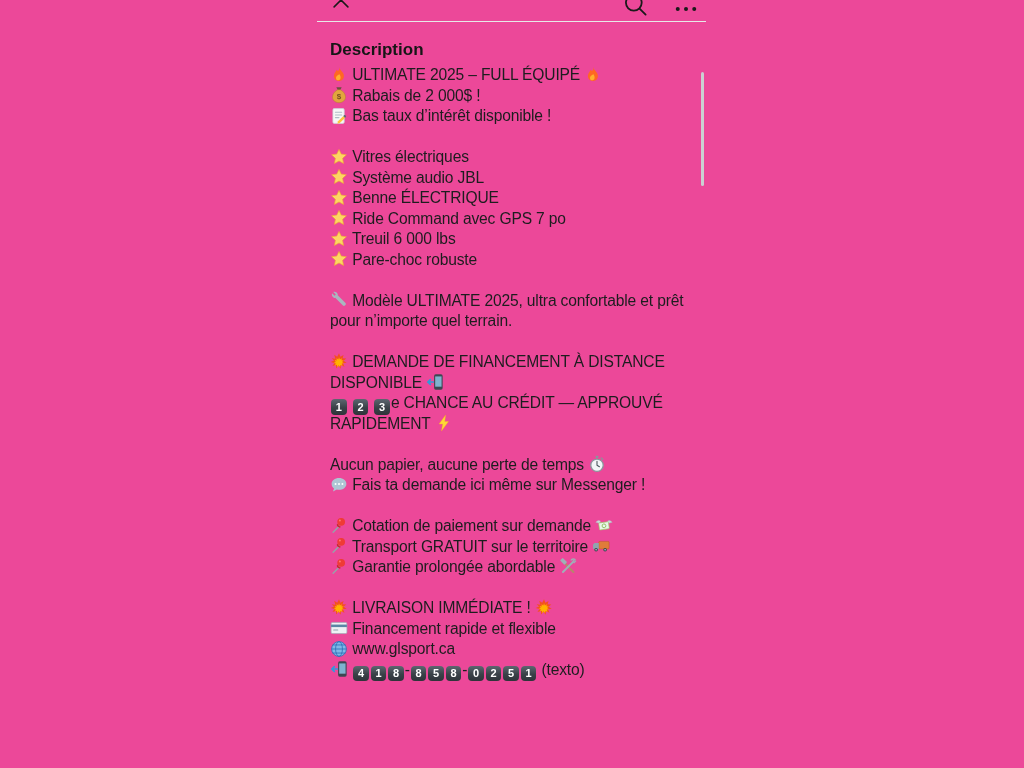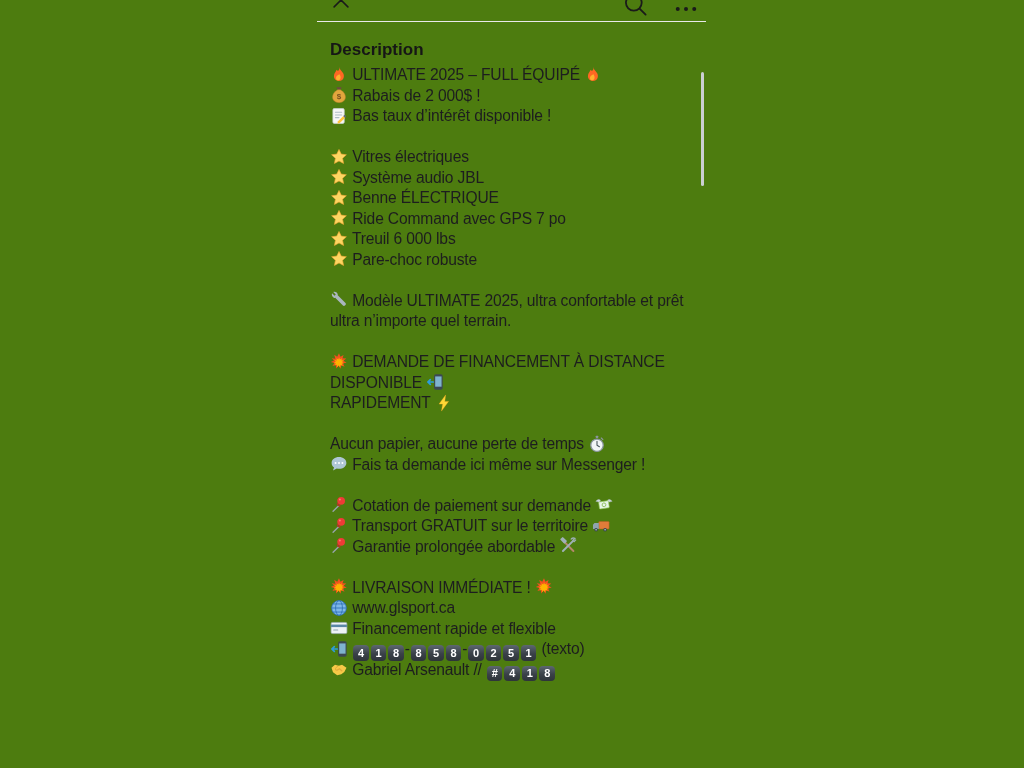--- a/index.html
+++ b/index.html
@@ -1,17 +1,17 @@
 <!DOCTYPE html>
 <html><head>
 <meta charset="utf-8">
 <style>
   html,body{margin:0;padding:0;}
   body{width:1024px;height:768px;background:#ffffff;font-family:"Liberation Sans",sans-serif;}
-  .page{position:relative;width:1024px;height:768px;background:#4d7c0f;overflow:hidden;}
+  .page{position:relative;width:1024px;height:768px;background:#ec4899;overflow:hidden;}
 
   .topbar-icon{position:absolute;}
   .icon-close{left:330px;top:-11px;width:22px;height:22px;}
   .icon-search{left:622px;top:-9px;width:27px;height:27px;}
   .icon-more{left:675px;top:-2px;width:22px;height:6px;}
 
   .divider{position:absolute;left:317px;top:21px;width:389px;height:1px;background:#e8e8e8;}
   .scroll-thumb{position:absolute;left:701px;top:72px;width:3px;height:114px;border-radius:2px;background:#cbcfd2;}
 
   .content{position:absolute;left:330px;top:40px;width:382px;}
@@ -95,31 +95,32 @@
         <div class="line"><span class="emoji"><svg viewBox="0 0 20 20">
               <path fill="#fdd663" stroke="#f0a732" stroke-width="0.7" d="M10 1.6l2.5 5.2 5.7.7-4.2 4 1.1 5.7L10 14.4l-5.1 2.8 1.1-5.7-4.2-4 5.7-.7z"></path>
             </svg></span> Treuil 6 000 lbs</div>
         <div class="line"><span class="emoji"><svg viewBox="0 0 20 20">
               <path fill="#fdd663" stroke="#f0a732" stroke-width="0.7" d="M10 1.6l2.5 5.2 5.7.7-4.2 4 1.1 5.7L10 14.4l-5.1 2.8 1.1-5.7-4.2-4 5.7-.7z"></path>
             </svg></span> Pare-choc robuste</div>
         <div class="line"></div>
         <div class="line"><span class="emoji"><svg viewBox="0 0 20 20">
               <path fill="#aab6bf" d="M2.3 2.6c-.8 1.9 0 4 1.9 4.8.5.2 1.1.3 1.6.2l8.6 8.6c.6.6 1.6.6 2.2 0l.6-.6c.6-.6.6-1.6 0-2.2L8.6 4.8c.1-.6 0-1.1-.2-1.7C7.6 1.2 5.5.4 3.6 1.2l2.8 2.8-1.3 1.3z"></path>
             </svg></span> Modèle ULTIMATE 2025, ultra confortable et prêt</div>
-        <div class="line">ultra n’importe quel terrain.</div>
+        <div class="line">pour n’importe quel terrain.</div>
         <div class="line"></div>
         <div class="line"><span class="emoji"><svg viewBox="0 0 20 20">
               <path fill="#f4511e" d="M10 .4l1.6 3.9 3.5-2.2-1.1 3.7 4.1.3-3.1 2.5 3.5 2.2-4 .6 1.6 3.9-3.7-1.8-.6 4.1-2.4-3.4-2.6 3.1-.2-4.1-3.9 1.3 2.2-3.5-4-.9 3.6-1.8L1.9 5.8l4 .6L4.7 2l3.3 2.3z"></path>
               <path fill="#ffb300" d="M10 4.6l1 2.5 2.3-1.4-.7 2.4 2.7.2-2 1.7 2.3 1.4-2.6.4 1 2.5-2.4-1.1-.4 2.7-1.6-2.2-1.7 2-.1-2.7-2.6.9 1.5-2.3-2.6-.6 2.3-1.2-1.4-1.9 2.6.4-.5-2.6 2.2 1.5z"></path>
             </svg></span> DEMANDE DE FINANCEMENT À DISTANCE</div>
         <div class="line">DISPONIBLE <span class="emoji"><svg viewBox="0 0 20 20">
               <rect x="9" y="1.5" width="9.5" height="17" rx="1.8" fill="#3c4852"></rect>
               <rect x="10.2" y="3.8" width="7.1" height="11.4" fill="#7fb3cf"></rect>
               <path d="M8 10H2.2M4.8 7.3L2 10l2.8 2.7" stroke="#2d9cdb" stroke-width="1.9" fill="none" stroke-linecap="round" stroke-linejoin="round"></path>
             </svg></span></div>
+        <div class="line"><span class="keycap">1</span> <span class="keycap">2</span> <span class="keycap">3</span>e CHANCE AU CRÉDIT — APPROUVÉ</div>
         <div class="line">RAPIDEMENT <span class="emoji"><svg viewBox="0 0 20 20">
               <path fill="#fdd835" stroke="#f9a825" stroke-width="0.4" d="M11.8 1L4.5 11.2h4L7.2 19l7.9-10.8h-4.2z"></path>
             </svg></span></div>
         <div class="line"></div>
         <div class="line">Aucun papier, aucune perte de temps <span class="emoji"><svg viewBox="0 0 20 20">
               <rect x="8.6" y="0.8" width="2.8" height="2.4" rx="0.6" fill="#8a959c"></rect>
               <path d="M14.8 3.4l1.7 1.7" stroke="#8a959c" stroke-width="1.4" stroke-linecap="round"></path>
               <circle cx="10" cy="11.4" r="6.9" fill="#f2f5f7" stroke="#8a959c" stroke-width="1.4"></circle>
               <path d="M10 11.4V7M10 11.4l2.7 1.7" stroke="#4a565e" stroke-width="1.2" stroke-linecap="round"></path>
             </svg></span></div>
@@ -170,37 +171,33 @@
             </svg></span></div>
         <div class="line"></div>
         <div class="line"><span class="emoji"><svg viewBox="0 0 20 20">
               <path fill="#f4511e" d="M10 .4l1.6 3.9 3.5-2.2-1.1 3.7 4.1.3-3.1 2.5 3.5 2.2-4 .6 1.6 3.9-3.7-1.8-.6 4.1-2.4-3.4-2.6 3.1-.2-4.1-3.9 1.3 2.2-3.5-4-.9 3.6-1.8L1.9 5.8l4 .6L4.7 2l3.3 2.3z"></path>
               <path fill="#ffb300" d="M10 4.6l1 2.5 2.3-1.4-.7 2.4 2.7.2-2 1.7 2.3 1.4-2.6.4 1 2.5-2.4-1.1-.4 2.7-1.6-2.2-1.7 2-.1-2.7-2.6.9 1.5-2.3-2.6-.6 2.3-1.2-1.4-1.9 2.6.4-.5-2.6 2.2 1.5z"></path>
             </svg></span> LIVRAISON IMMÉDIATE ! <span class="emoji"><svg viewBox="0 0 20 20">
               <path fill="#f4511e" d="M10 .4l1.6 3.9 3.5-2.2-1.1 3.7 4.1.3-3.1 2.5 3.5 2.2-4 .6 1.6 3.9-3.7-1.8-.6 4.1-2.4-3.4-2.6 3.1-.2-4.1-3.9 1.3 2.2-3.5-4-.9 3.6-1.8L1.9 5.8l4 .6L4.7 2l3.3 2.3z"></path>
               <path fill="#ffb300" d="M10 4.6l1 2.5 2.3-1.4-.7 2.4 2.7.2-2 1.7 2.3 1.4-2.6.4 1 2.5-2.4-1.1-.4 2.7-1.6-2.2-1.7 2-.1-2.7-2.6.9 1.5-2.3-2.6-.6 2.3-1.2-1.4-1.9 2.6.4-.5-2.6 2.2 1.5z"></path>
             </svg></span></div>
         <div class="line"><span class="emoji"><svg viewBox="0 0 20 20">
+              <rect x="1.2" y="3.8" width="17.6" height="12.4" rx="1.6" fill="#eef2f5" stroke="#9fb0b8" stroke-width="0.8"></rect>
+              <rect x="1.2" y="6.2" width="17.6" height="2.8" fill="#5b87a6"></rect>
+              <rect x="3.6" y="11.5" width="5.5" height="1.6" rx="0.4" fill="#b0bec5"></rect>
+            </svg></span> Financement rapide et flexible</div>
+        <div class="line"><span class="emoji"><svg viewBox="0 0 20 20">
               <circle cx="10" cy="10" r="8.2" fill="#7fb8e8"></circle>
               <g fill="none" stroke="#2a6db5" stroke-width="0.9">
                 <circle cx="10" cy="10" r="8.2"></circle>
                 <ellipse cx="10" cy="10" rx="3.8" ry="8.2"></ellipse>
                 <path d="M1.8 10h16.4M2.9 5.5h14.2M2.9 14.5h14.2"></path>
               </g>
             </svg></span> www.glsport.ca</div>
         <div class="line"><span class="emoji"><svg viewBox="0 0 20 20">
-              <rect x="1.2" y="3.8" width="17.6" height="12.4" rx="1.6" fill="#eef2f5" stroke="#9fb0b8" stroke-width="0.8"></rect>
-              <rect x="1.2" y="6.2" width="17.6" height="2.8" fill="#5b87a6"></rect>
-              <rect x="3.6" y="11.5" width="5.5" height="1.6" rx="0.4" fill="#b0bec5"></rect>
-            </svg></span> Financement rapide et flexible</div>
-        <div class="line"><span class="emoji"><svg viewBox="0 0 20 20">
               <rect x="9" y="1.5" width="9.5" height="17" rx="1.8" fill="#3c4852"></rect>
               <rect x="10.2" y="3.8" width="7.1" height="11.4" fill="#7fb3cf"></rect>
               <path d="M8 10H2.2M4.8 7.3L2 10l2.8 2.7" stroke="#2d9cdb" stroke-width="1.9" fill="none" stroke-linecap="round" stroke-linejoin="round"></path>
             </svg></span> <span class="keycap">4</span><span class="keycap">1</span><span class="keycap">8</span>-<span class="keycap">8</span><span class="keycap">5</span><span class="keycap">8</span>-<span class="keycap">0</span><span class="keycap">2</span><span class="keycap">5</span><span class="keycap">1</span> (texto)</div>
-        <div class="line"><span class="emoji"><svg viewBox="0 0 24 20">
-              <path fill="#f7c948" d="M2 8.2l4.6-4 5.1 1.4 4.4-1.4 5.9 4-2.9 5.9-4 3-5.6 1.1L4 14.3z"></path>
-              <path fill="#e2a93b" d="M11.7 5.6L8.1 9.1c-.8.8.2 2.2 1.3 1.7l3.4-2 4.1 3.6-1 1.2-3.5-2.8-2.5 1.4c-2.2 1-4.3-1.7-2.7-3.5l2.6-2.8z"></path>
-            </svg></span> Gabriel Arsenault // <span class="keycap">#</span><span class="keycap">4</span><span class="keycap">1</span><span class="keycap">8</span></div>
       </div>
   </div>
 
 </div>
 
 </body></html>

